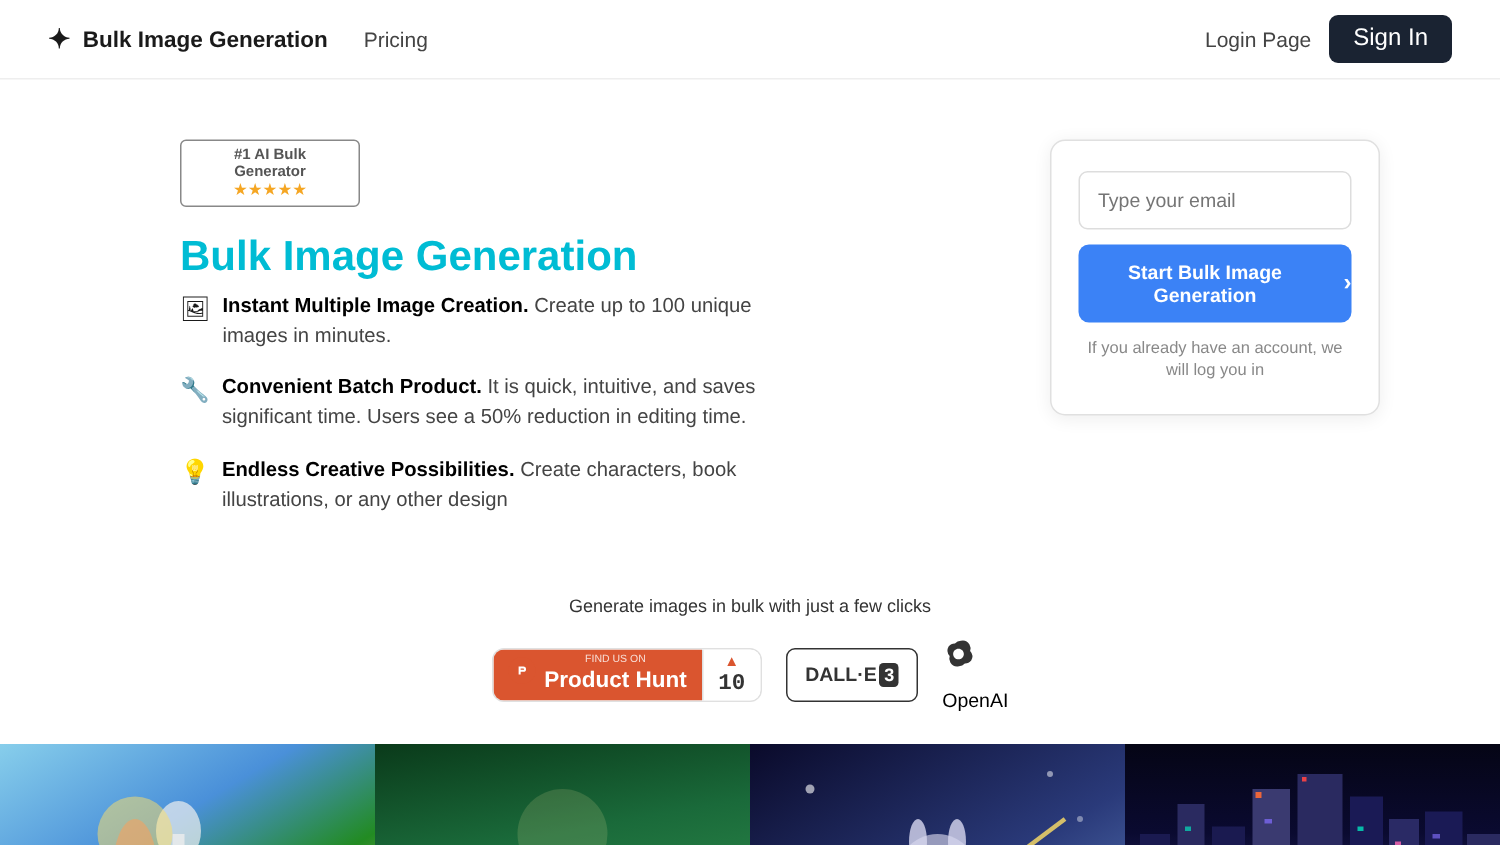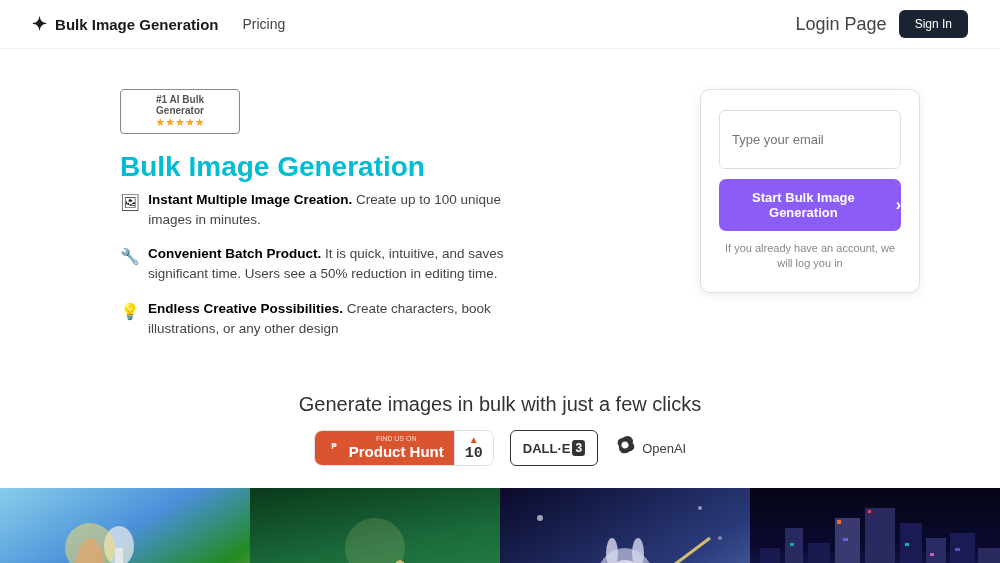--- a/index.html
+++ b/index.html
@@ -9,24 +9,24 @@
     nav {
       display: flex; align-items: center; justify-content: space-between;
       padding: 10px 32px; border-bottom: 1px solid #eee; background: #fff;
       position: sticky; top: 0; z-index: 10;
     }
     .nav-left { display: flex; align-items: center; gap: 24px; }
     .nav-logo { display: flex; align-items: center; gap: 8px; font-weight: 700; font-size: 15px; color: #1a1a1a; }
     .nav-logo-icon { font-size: 18px; }
     .nav-link { font-size: 14px; color: #444; text-decoration: none; cursor: pointer; }
     .nav-right { display: flex; align-items: center; gap: 12px; }
-    .btn-login { font-size: 18px; color: #444; background: none; border: none; cursor: pointer; }
+    .btn-login { font-size: 14px; color: #444; background: none; border: none; cursor: pointer; }
     .btn-signin {
       background: #1a2332; color: #fff; border: none; border-radius: 6px;
-      padding: 7px 16px; font-size: 12px; cursor: pointer; font-weight: 500;
+      padding: 7px 16px; font-size: 16px; cursor: pointer; font-weight: 500;
     }
 
     
     .hero {
       display: flex; padding: 40px 80px 30px 120px; gap: 60px; align-items: flex-start;
       max-width: 1000px; margin: 0 auto;
     }
     .hero-left { flex: 1; }
     .award-badge {
       display: flex; align-items: flex-start; gap: 0;
@@ -55,36 +55,36 @@
     
     .hero-right {
       flex-shrink: 0; width: 220px;
     }
     .form-card {
       background: #fff; border: 1px solid #e0e0e0; border-radius: 10px;
       padding: 20px 18px; box-shadow: 0 2px 12px rgba(0,0,0,0.07);
     }
     .form-card input[type="email"] {
       width: 100%; border: 1px solid #ddd; border-radius: 6px;
-      padding: 21px 12px; font-size: 13px; margin-bottom: 10px; outline: none;
+      padding: 11px 12px; font-size: 13px; margin-bottom: 10px; outline: none;
       color: #888;
     }
     .btn-cta {
-      width: 100%; background: #8b5cf6; color: #fff; border: none;
+      width: 100%; background: #3b82f6; color: #fff; border: none;
       border-radius: 7px; padding: 11px 0; font-size: 13px; font-weight: 700;
       cursor: pointer; display: flex; align-items: center; justify-content: center; gap: 8px;
     }
     .btn-cta .arrow { font-size: 16px; }
     .form-note { font-size: 11px; color: #888; text-align: center; margin-top: 10px; line-height: 1.4; }
 
     
     .badges-section {
       text-align: center; padding: 10px 0 18px;
     }
-    .badges-label { font-size: 20px; color: #333; font-weight: 500; margin-bottom: 14px; }
+    .badges-label { font-size: 12px; color: #333; font-weight: 500; margin-bottom: 14px; }
     .badges-row {
       display: flex; align-items: center; justify-content: center; gap: 16px;
     }
     .ph-badge {
       display: flex; align-items: center; gap: 0;
       border: 1px solid #e0e0e0; border-radius: 8px; overflow: hidden;
       height: 36px;
     }
     .ph-badge-left {
       background: #da552f; color: #fff; display: flex; align-items: center;
@@ -104,22 +104,22 @@
 
     .dalle-badge {
       display: flex; align-items: center; justify-content: center;
       border: 1.5px solid #333; border-radius: 6px; padding: 6px 12px;
       font-size: 13px; font-weight: 700; color: #333; height: 36px;
       background: #fff;
     }
     .dalle-badge .three { color: #fff; background: #333; border-radius: 3px; padding: 1px 3px; margin-left: 2px; font-size: 12px; }
 
     .openai-badge {
-      display: flex; align-items: center; gap: 6px;
-      font-size: 13px; font-weight: 500; color: #404040;
+      display: flex; align-items: flex-start; gap: 6px;
+      font-size: 13px; font-weight: 500; color: #000000; flex-direction: column;
     }
     .openai-icon { font-size: 22px; }
 
     
     .images-section {
       display: flex; gap: 0; overflow: hidden; margin-top: 4px;
     }
     .img-card {
       flex: 1; height: 148px; overflow: hidden;
     }

